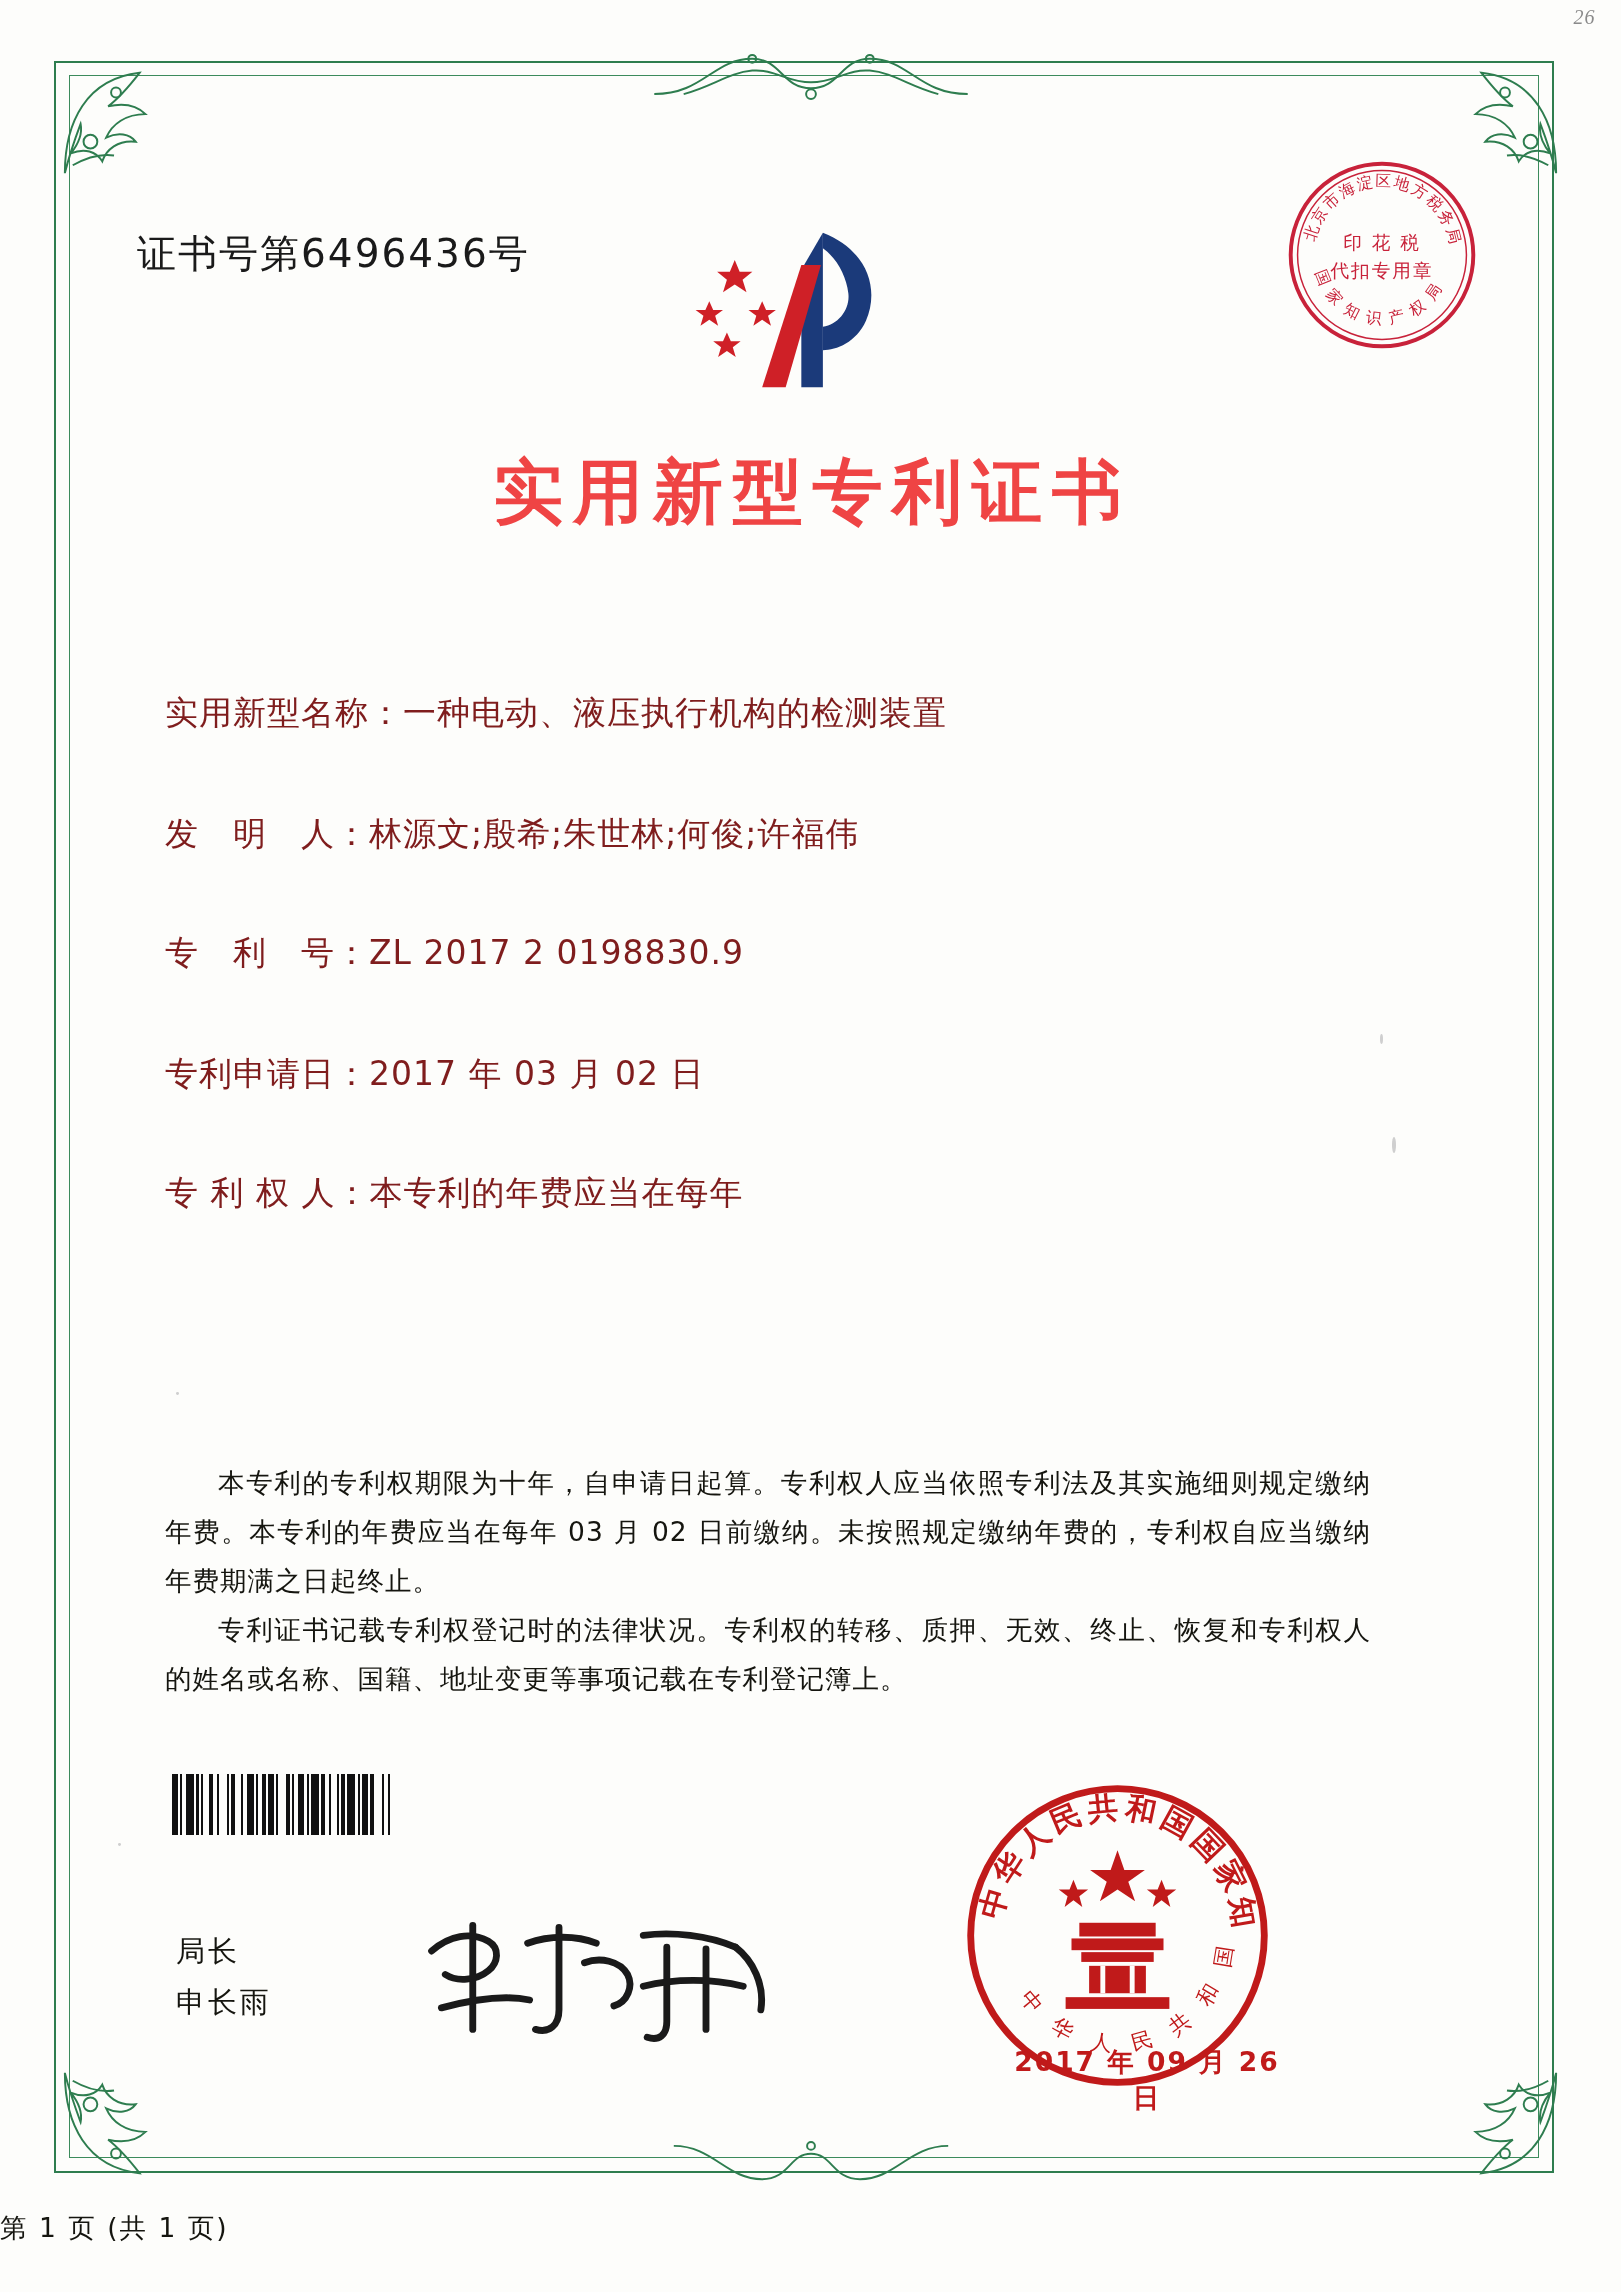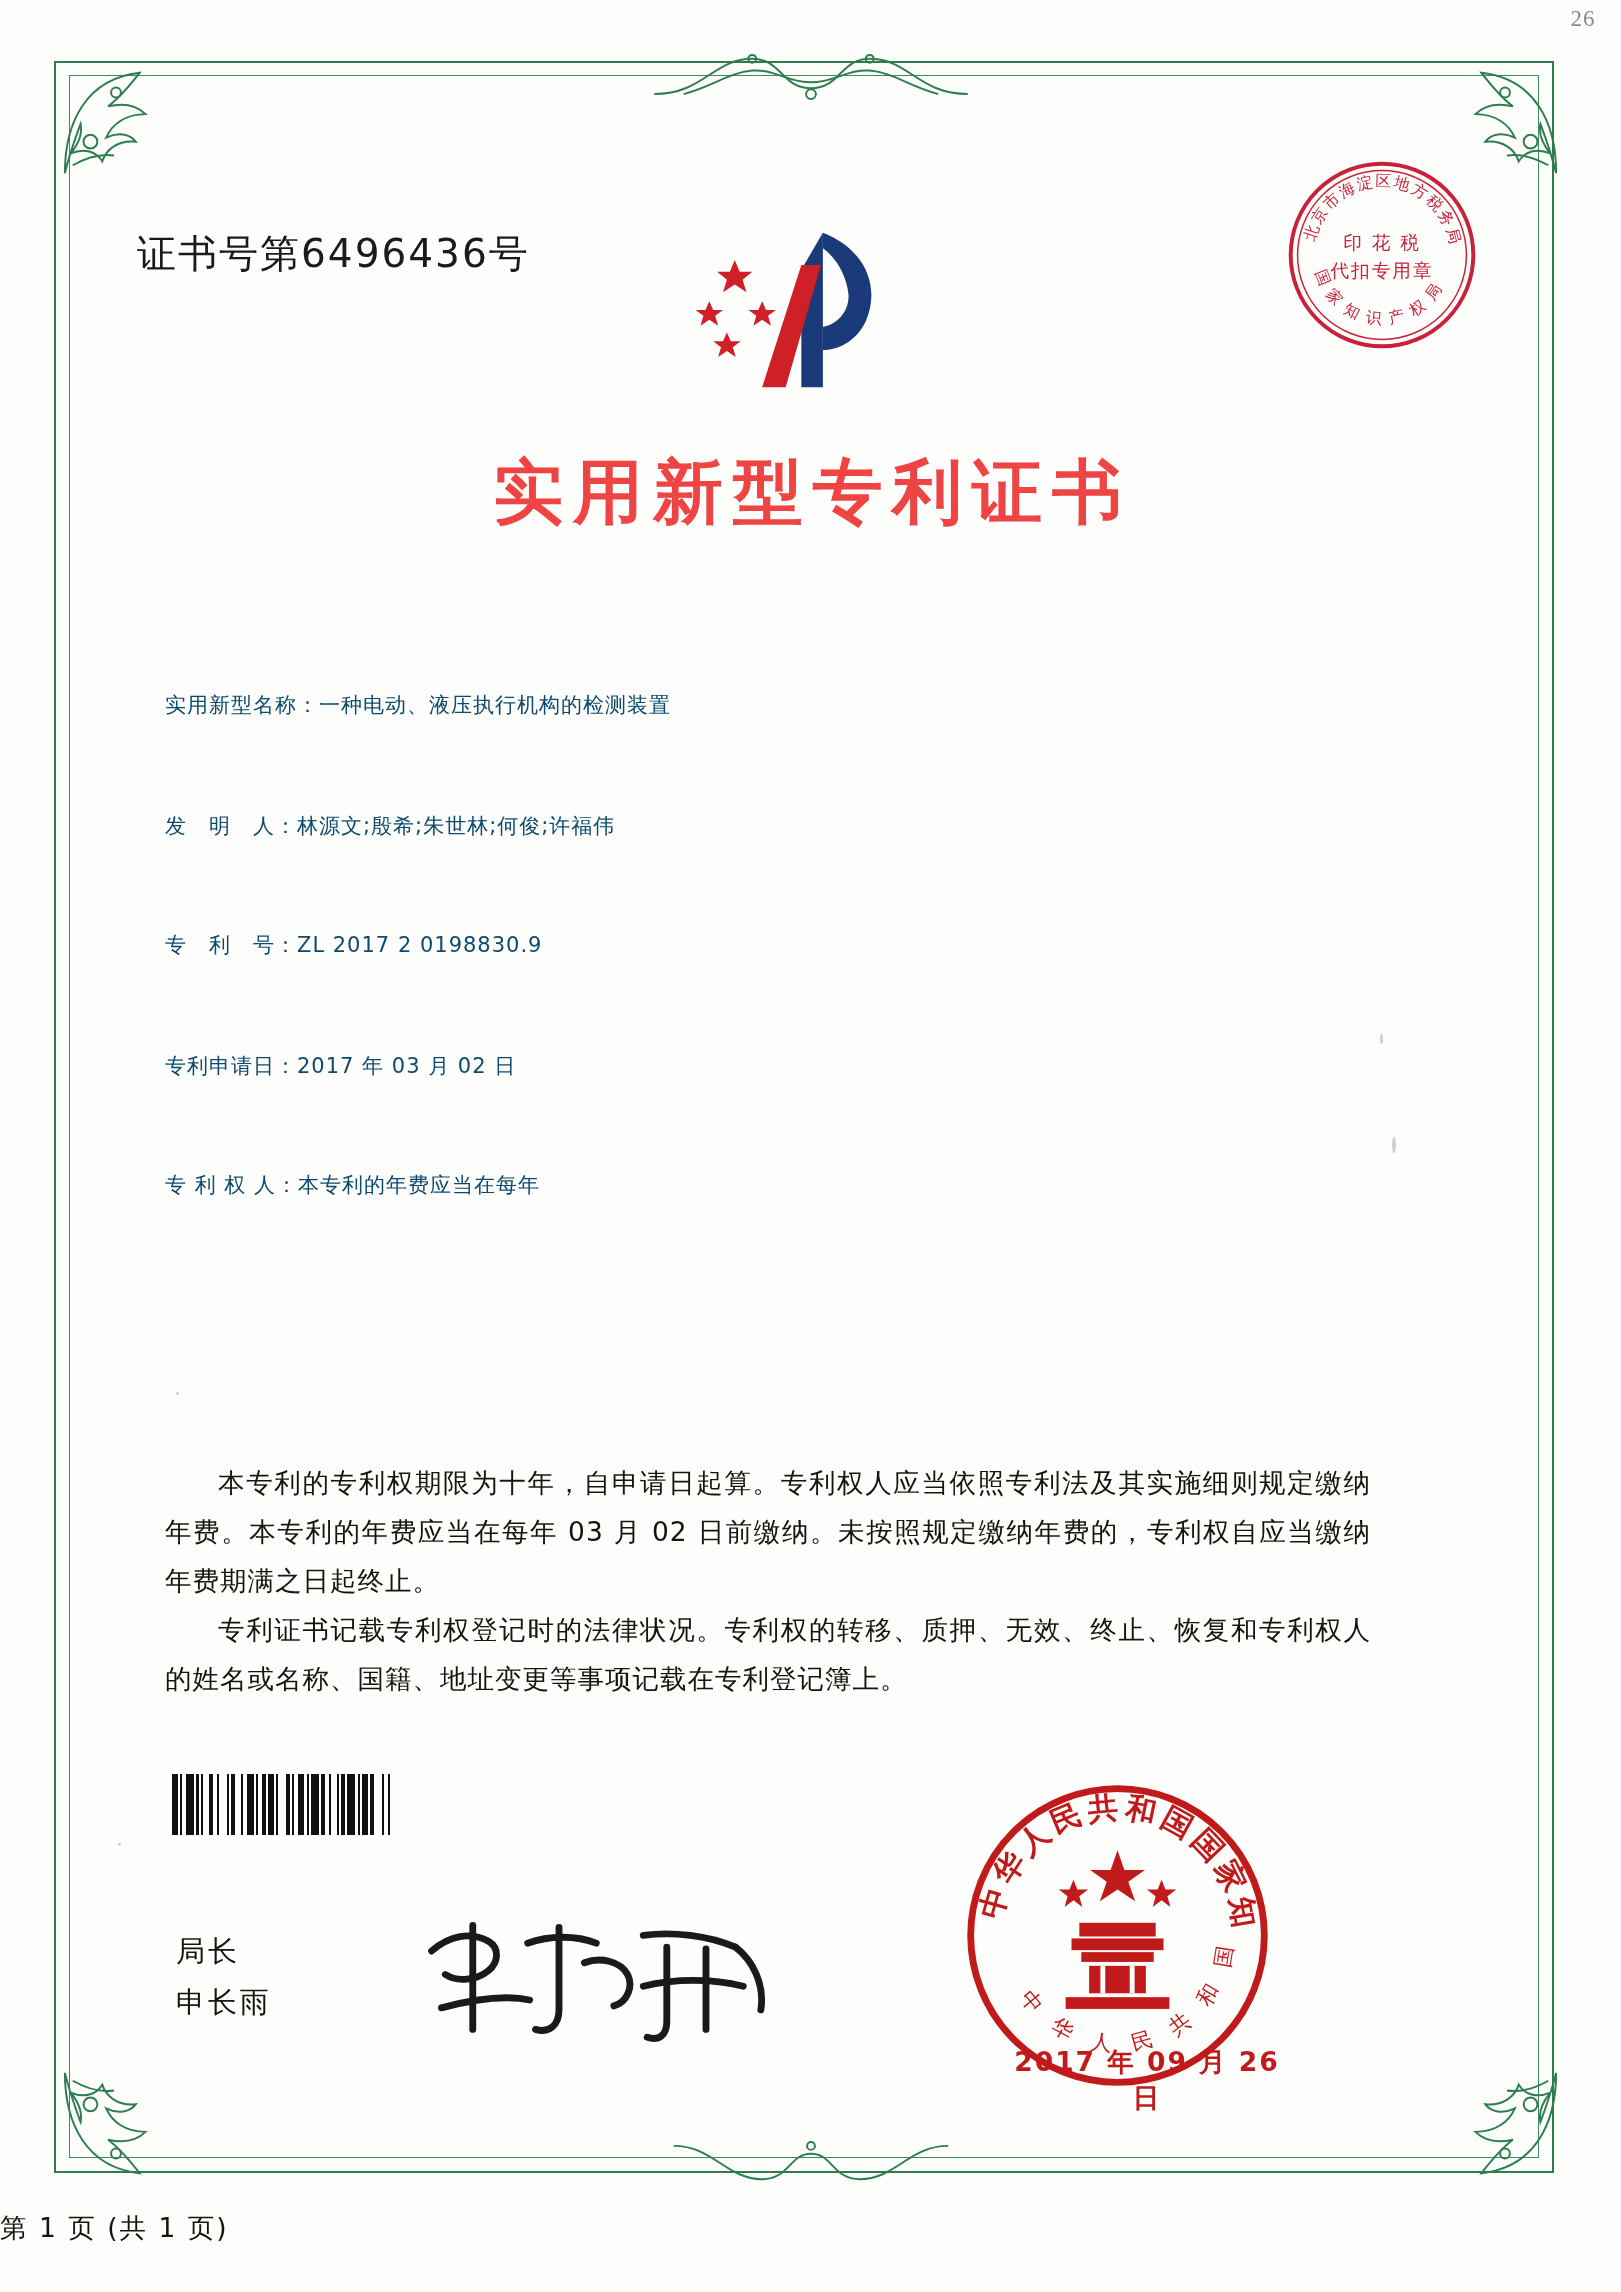--- a/index.html
+++ b/index.html
@@ -9,22 +9,22 @@
     font-family:"DejaVu Sans","Liberation Sans",sans-serif;
     position:relative;
     overflow:hidden;
   }
   .page{
     position:absolute;left:0;top:0;width:1621px;height:2293px;
     background:#fdfdfb;
   }
   
   .scan-mark{
-    position:absolute;right:25.5px;top:5.9px;font-size:23px;color:#8a8a8a;
-    font-family:"Liberation Serif",serif;letter-spacing:1px;
+    position:absolute;right:25.5px;top:5.9px;font-size:20px;color:#8a8a8a;
+    font-family:"Liberation Serif",serif;letter-spacing:1px;font-style:italic;
   }
   
   .border-outer{
     position:absolute;left:54px;top:61px;width:1500px;height:2112px;
     border:2.9px solid #2e7d4f;
     box-sizing:border-box;
   }
   .border-inner{
     position:absolute;left:69px;top:75px;width:1470px;height:2083px;
     border:1px solid #3c8b5c;
@@ -66,21 +66,21 @@
   .stamp-tax svg{width:100%;height:100%;display:block;}
 
   .title{
     position:absolute;left:4px;right:0;top:446px;text-align:center;
     font-size:70px;font-weight:bold;letter-spacing:9.8px;color:#ef4444;
     font-family:"DejaVu Sans","Liberation Sans",sans-serif;
   }
 
   .field{
     position:absolute;left:165px;
-    font-size:21px;color:#0c4a6e;letter-spacing:1px;
+    font-size:33px;color:#7f1d1d;letter-spacing:1px;
     white-space:nowrap;
   }
   .field .lbl{display:inline-block;}
   .field .val{display:inline-block;}
   .f1{top:691px;}
   .f2{top:812px;}
   .f3{top:931px;}
   .f4{top:1052px;}
   .f5{top:1171px;}
   .f6{top:1292px;}

